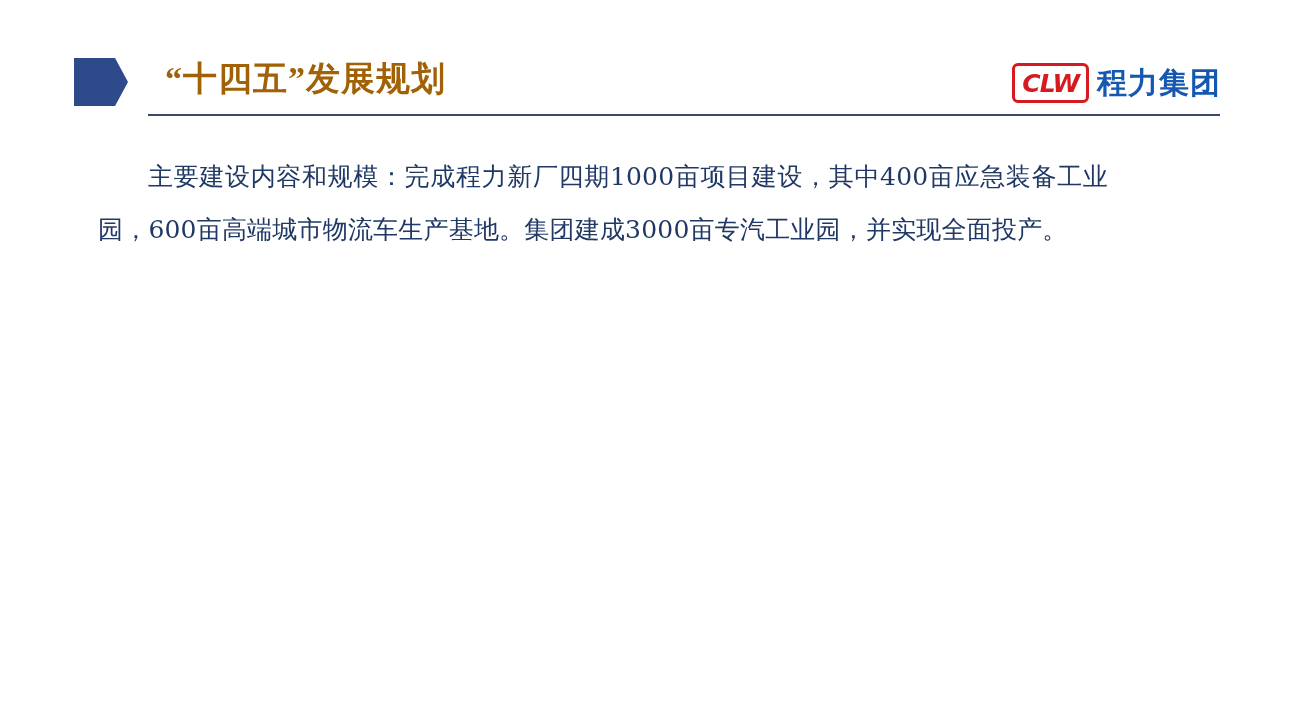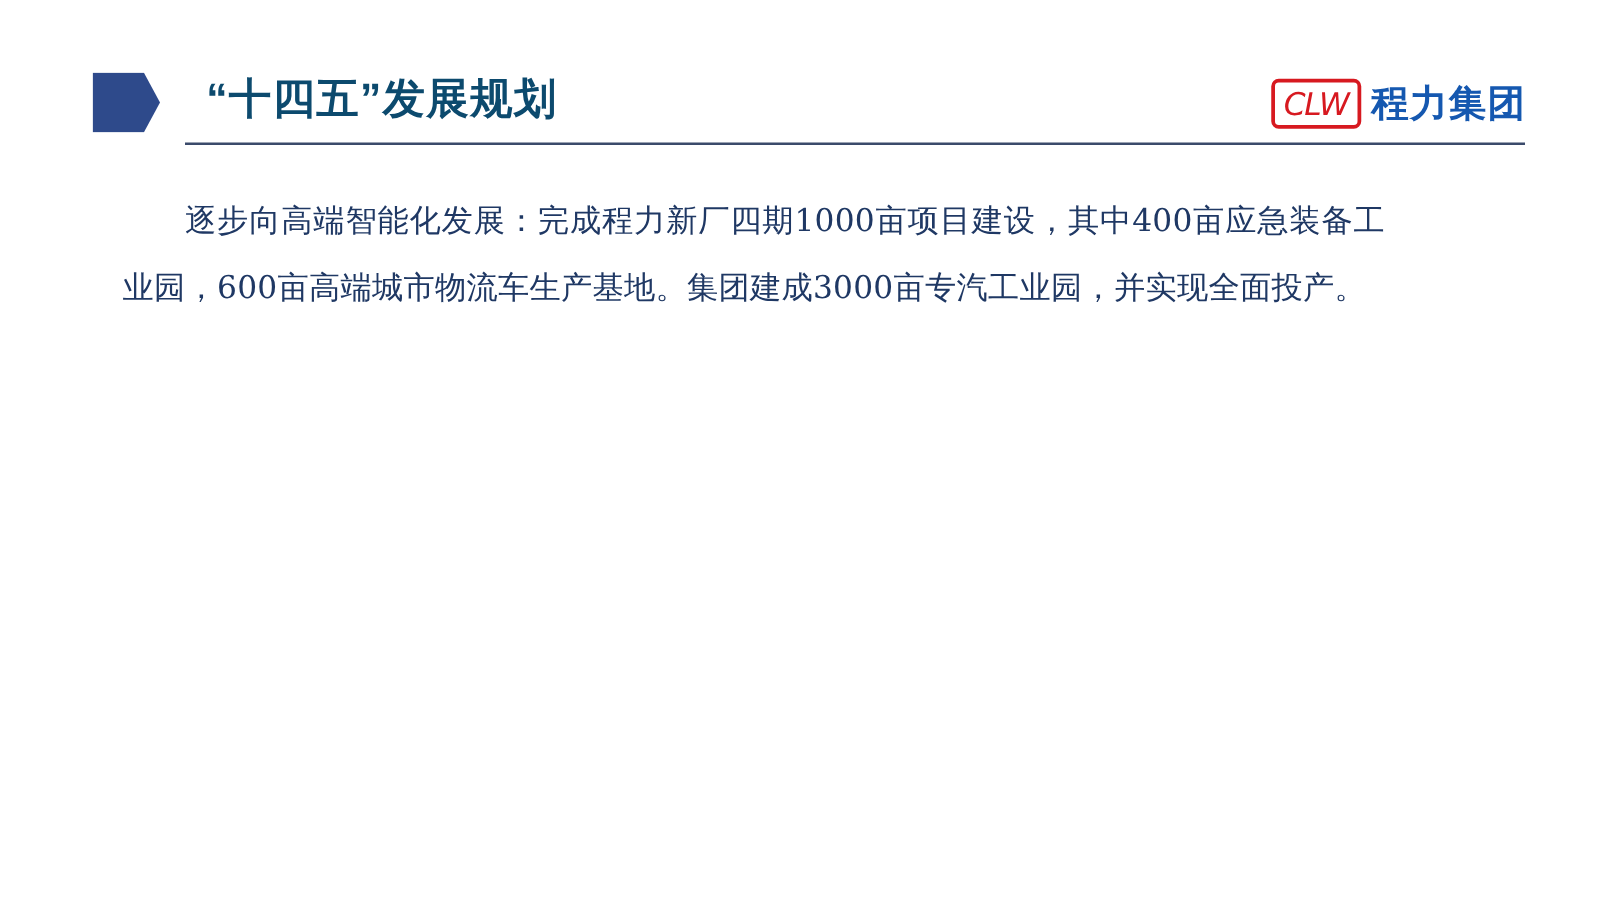--- a/index.html
+++ b/index.html
@@ -51,24 +51,24 @@
     width: 54px;
     height: 48px;
     background: #b9bcc8;
     clip-path: polygon(0 0, 76% 0, 100% 50%, 76% 100%, 0 100%);
     z-index: -1;
   }
   .header-title {
     position: absolute;
     left: 165px;
     top: 56px;
-    font-family: Liberation Sans, sans-serif;
+    font-family: Liberation Serif, serif;
     font-size: 34px;
     font-weight: bold;
-    color: #0c4a6e;
+    color: #a16207;
     letter-spacing: 1px;
     white-space: nowrap;
   }
   .header-rule {
     position: absolute;
     left: 148px;
     top: 114px;
     width: 1072px;
     height: 2px;
     background: #3b4a6b;
@@ -90,21 +90,21 @@
     height: 40px;
     padding: 0 7px;
     border: 3px solid #d71920;
     border-radius: 6px;
     background: #ffffff;
     box-sizing: border-box;
   }
   .logo-mark span {
     font-family: "DejaVu Sans", "Liberation Sans", sans-serif;
     font-size: 25px;
-    font-weight: normal;
+    font-weight: bold;
     font-style: italic;
     color: #d71920;
     letter-spacing: -1px;
     line-height: 1;
   }
   .logo-text {
     margin-left: 8px;
     font-family: Liberation Sans, sans-serif;
     font-size: 30px;
     font-weight: bold;
@@ -146,16 +146,16 @@
 
     <div class="logo">
       <div class="logo-mark">
         <span>CLW</span>
       </div>
       <div class="logo-text">程力集团</div>
     </div>
   </div>
 
   <div class="content">
-    <p class="para">逐步向高端智能化发展：完成程力新厂四期1000亩项目建设，其中400亩应急装备工业园，600亩高端城市物流车生产基地。集团建成3000亩专汽工业园，并实现全面投产。</p>
+    <p class="para">主要建设内容和规模：完成程力新厂四期1000亩项目建设，其中400亩应急装备工业园，600亩高端城市物流车生产基地。集团建成3000亩专汽工业园，并实现全面投产。</p>
   </div>
 
 </div>
 
 </body></html>

